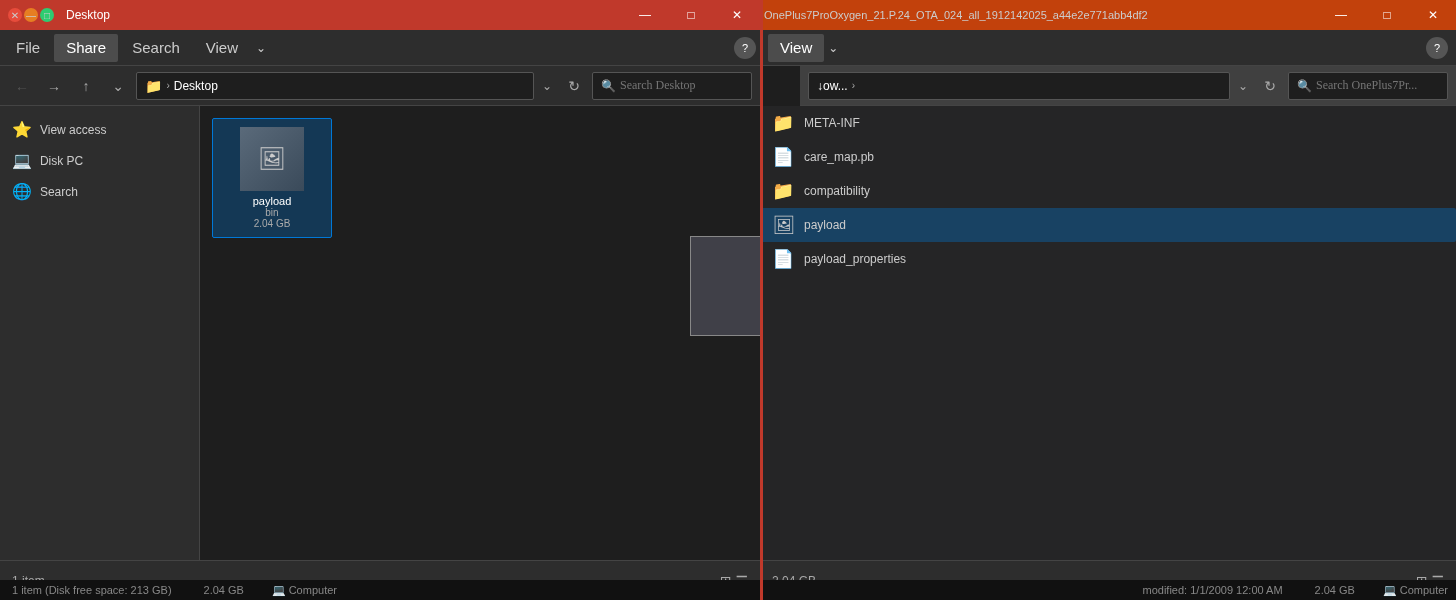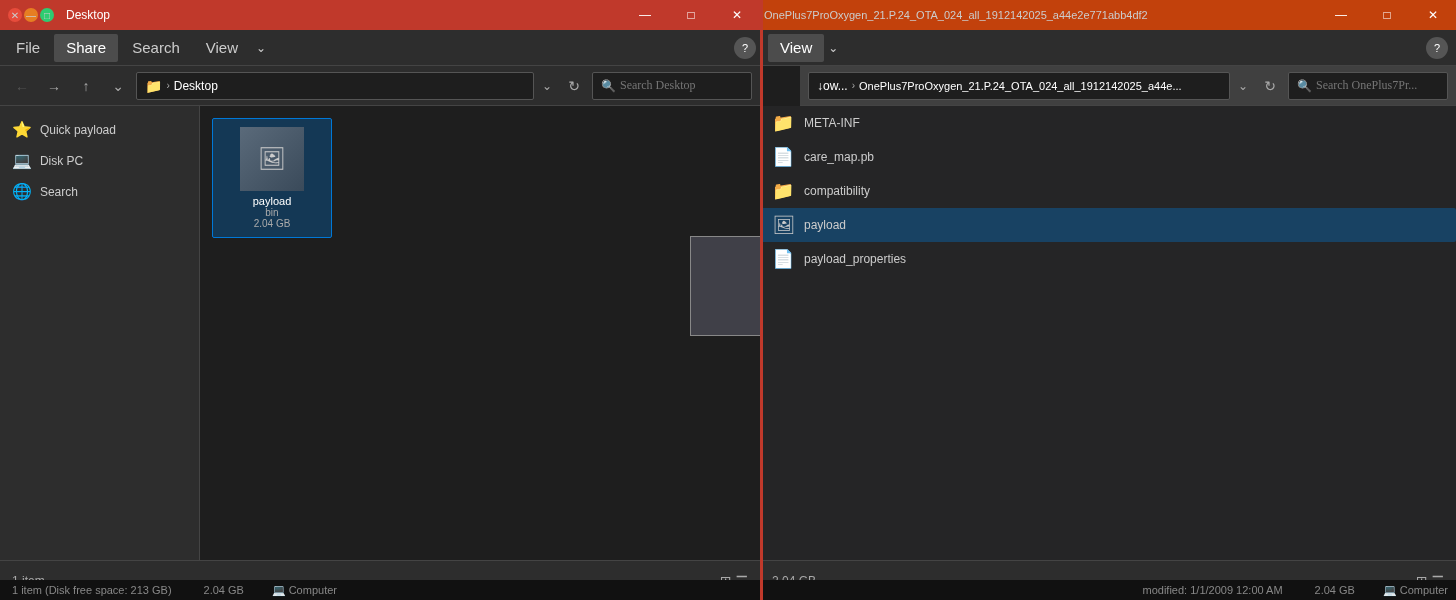--- a/index.html
+++ b/index.html
@@ -216,37 +216,36 @@
     <span class="search-icon">🔍</span>
     <input class="search-input" type="text" placeholder="Search Desktop" style="">
   </div>
 </div>
 
 <div class="address-bar-right">
   <div class="address-box" style="flex:1;">
     <div class="address-breadcrumb">
       <span class="bread-text">↓ow...</span>
       <span class="bread-arrow">›</span>
-      <span class="bread-text" style="font-size:11px;">OnePlus7ProOxygen_21.P.24_OTA_024_all_1912142025_a44e...</span>
     </div>
   </div>
   <span class="address-chevron">⌄</span>
   <div class="refresh-btn">↻</div>
   <div class="search-box">
     <span class="search-icon">🔍</span>
     <input class="search-input" type="text" placeholder="Search OnePlus7Pr..." style="">
   </div>
 </div>
 
 <div class="main-area">
 
   <div class="sidebar">
     <div class="sidebar-item">
       <span class="sidebar-icon quick">⭐</span>
-      <span>Quick payload</span>
+      <span>View access</span>
     </div>
     <div class="sidebar-item">
       <span class="sidebar-icon pc">💻</span>
       <span>Disk PC</span>
     </div>
     <div class="sidebar-item">
       <span class="sidebar-icon network">🌐</span>
       <span>Search</span>
     </div>
   </div>

